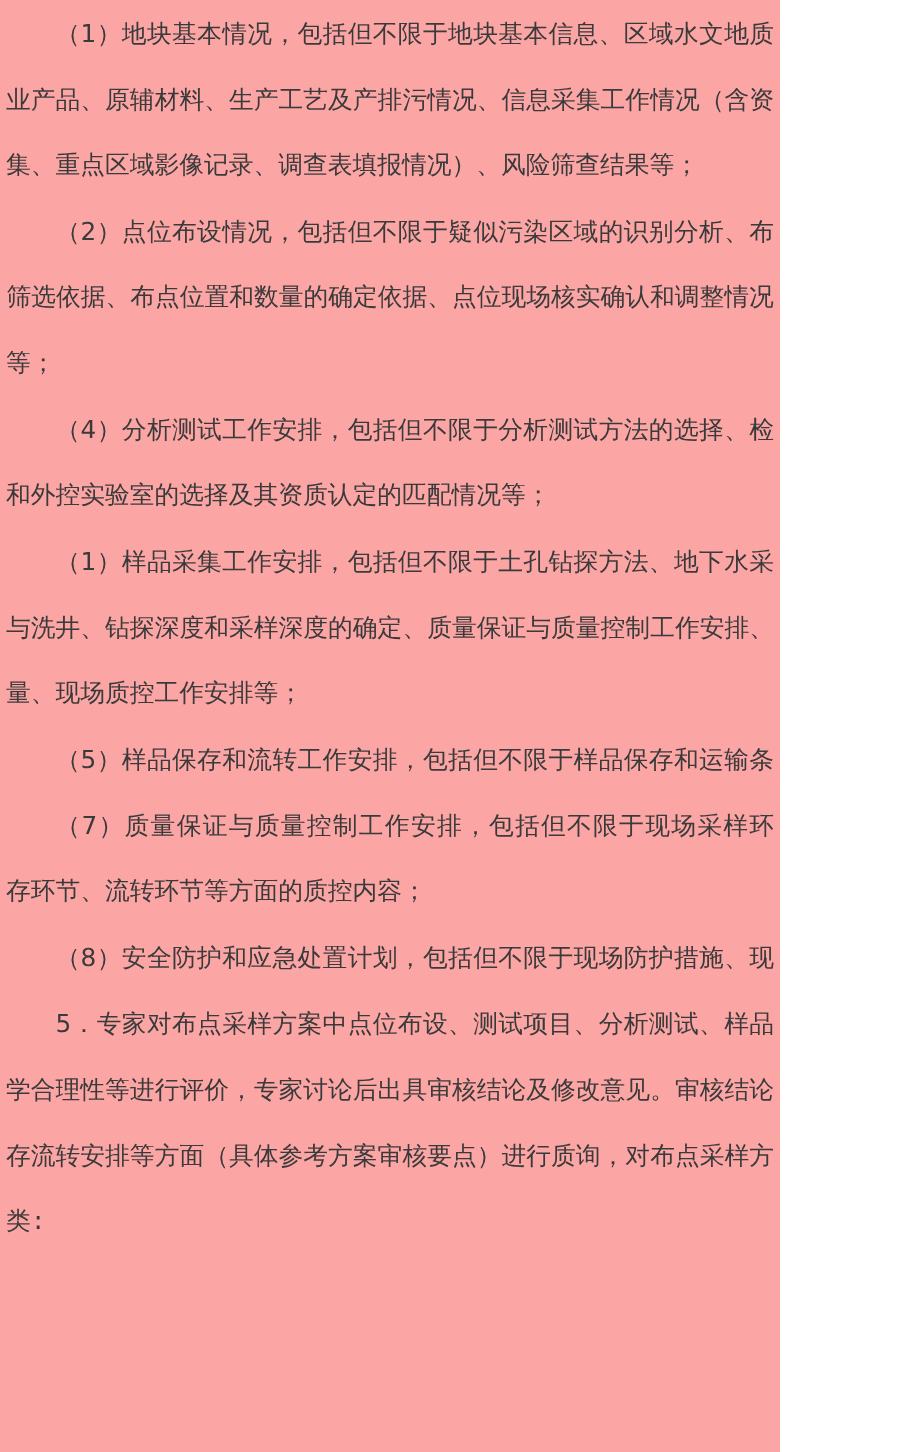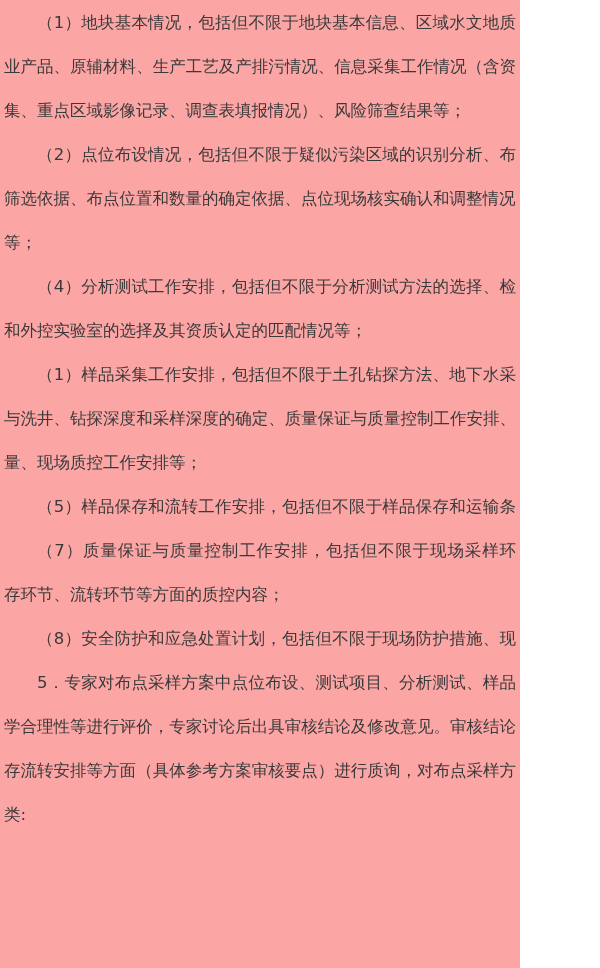--- a/index.html
+++ b/index.html
@@ -33,22 +33,23 @@
     overflow: hidden;
     text-align: justify;
     text-align-last: justify;
     text-justify: inter-character;
     white-space: normal;
   }
   .line.first {
     text-indent: 2em;
   }
   .line.last {
-    text-align: left;
+    text-align: center;
     text-align-last: left;
+    font-family: Liberation Mono, monospace;
   }
 </style>
 </head>
 <body>
 
 <div class="page">
 
   <div class="para">
     <div class="line first">（1）地块基本情况，包括但不限于地块基本信息、区域水文地质条件、企</div>
     <div class="line">业产品、原辅材料、生产工艺及产排污情况、信息采集工作情况（含资料收</div>

